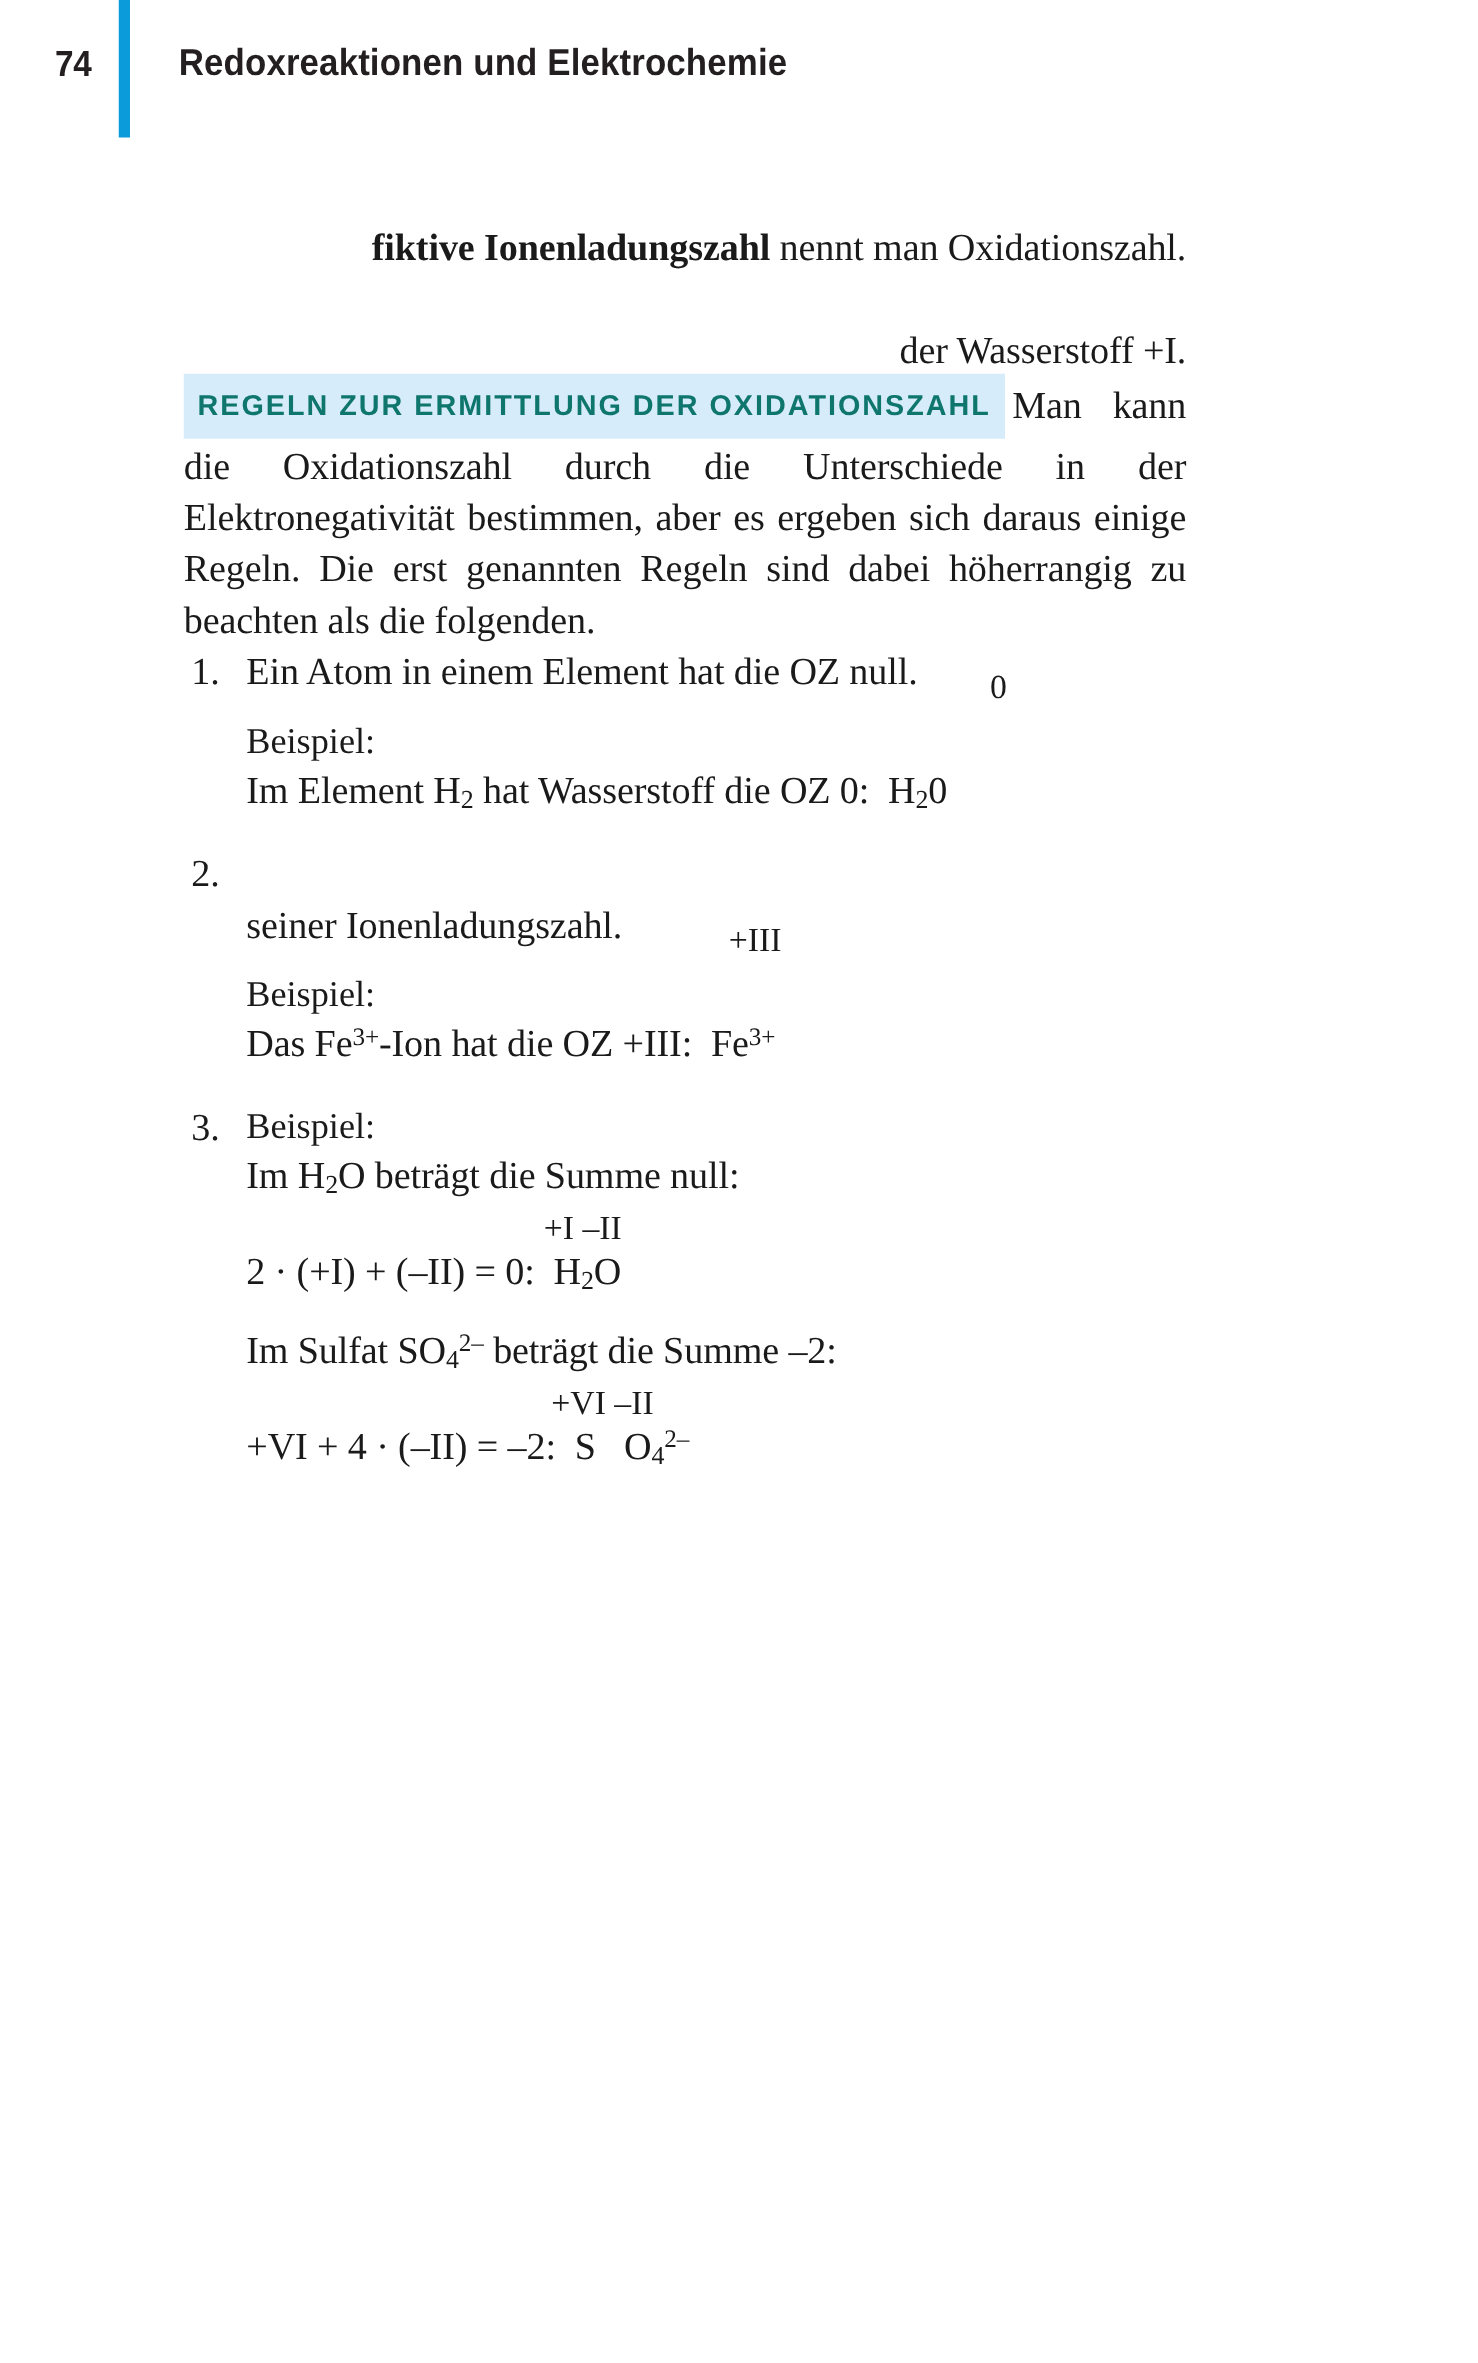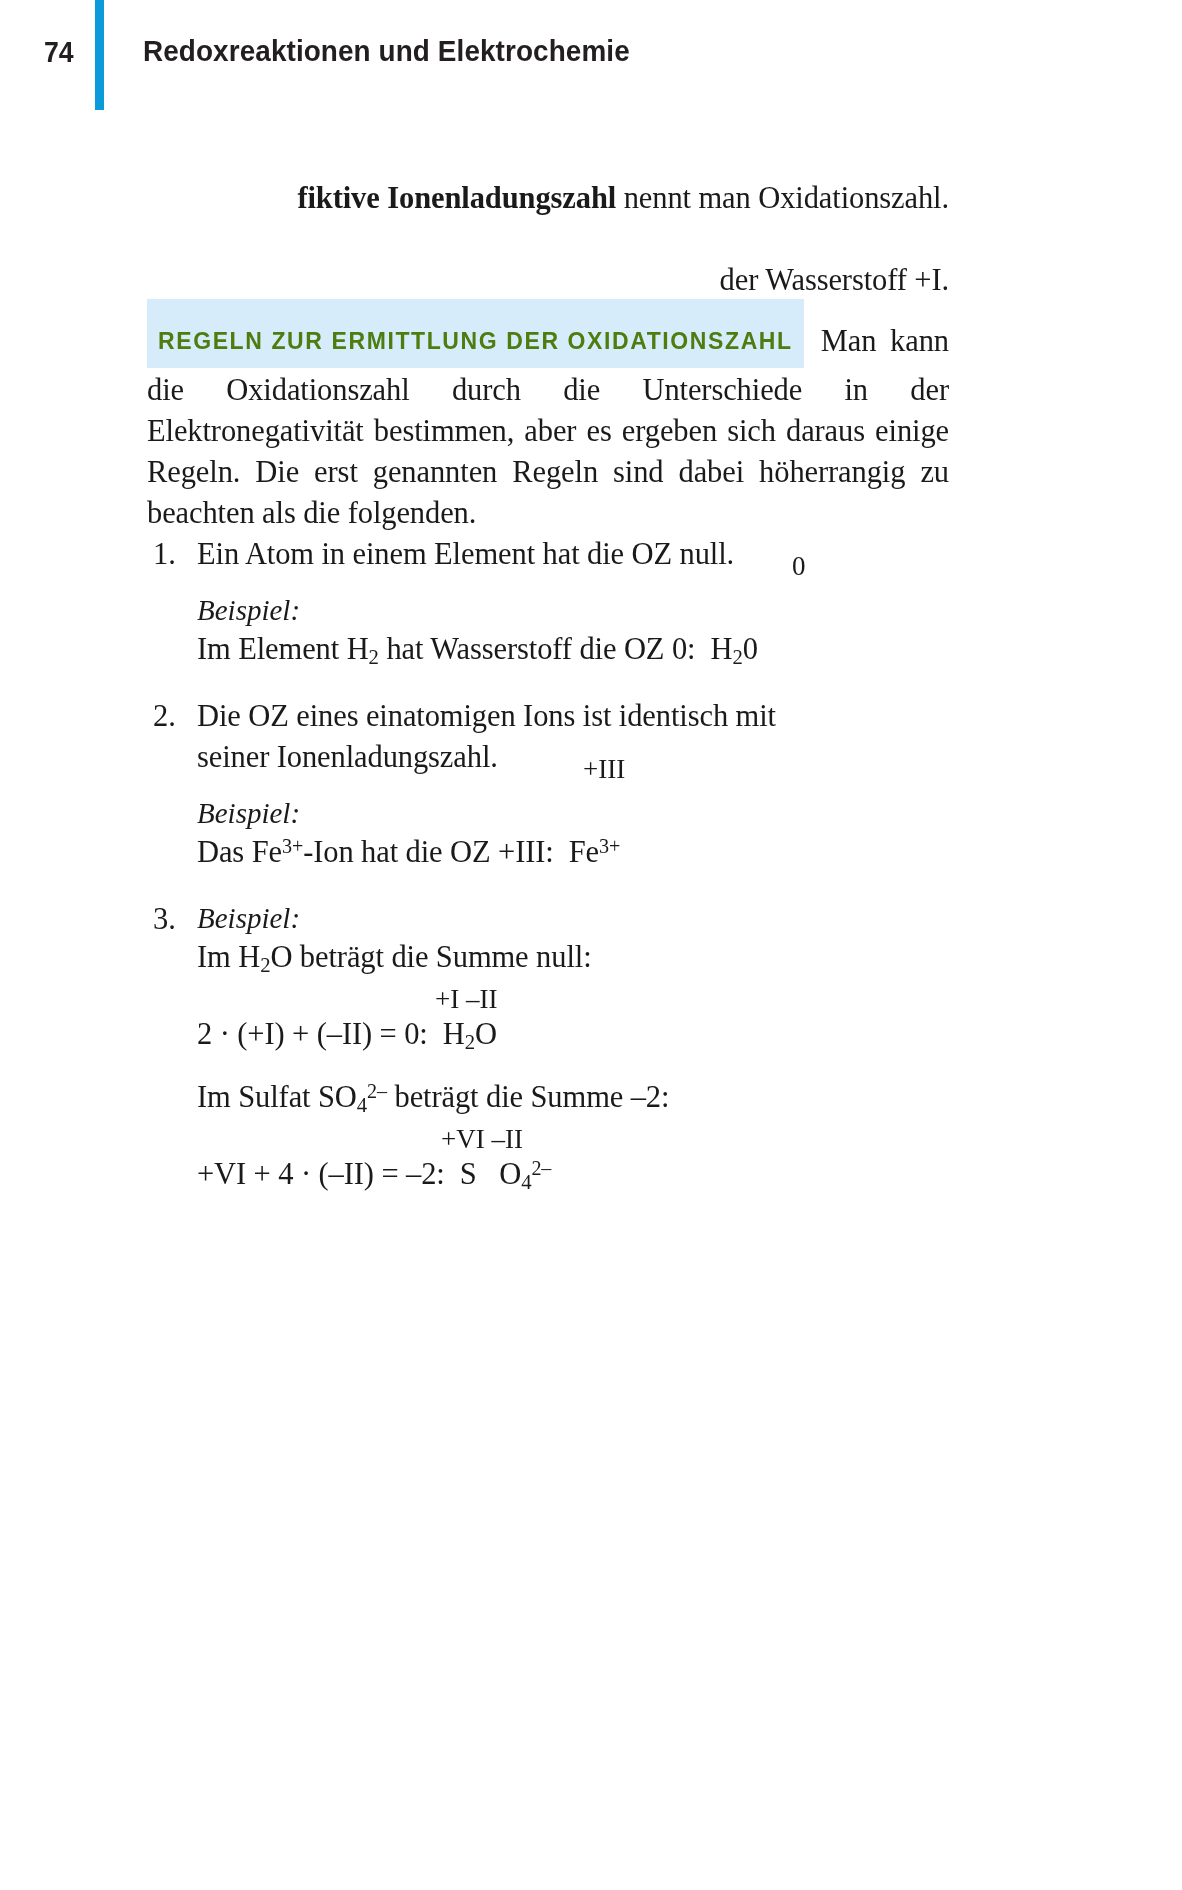--- a/index.html
+++ b/index.html
@@ -86,27 +86,27 @@
 
   .para-regeln {
     text-align: justify;
     text-justify: inter-word;
     margin-bottom: 44px;
   }
 
   .tag {
     display: inline-block;
     background: #d6ecfa;
-    color: #4d7c0f;
+    color: #0f766e;
     font-family: "Liberation Sans Narrow", "Liberation Sans", sans-serif;
     font-weight: 700;
     font-size: 23px;
     letter-spacing: 1.6px;
-    padding: 22px 11px 6px 11px;
-    margin-right: 17px;
+    padding: 5px 11px 6px 11px;
+    margin-right: 6px;
     transform: translateY(-2px);
     white-space: nowrap;
   }
 
   
   ol.rules {
     list-style: none;
     margin: 0;
     padding: 0;
   }
@@ -126,21 +126,20 @@
     display: block;
   }
 
   
   .example {
     margin-top: 16px;
     margin-bottom: 26px;
     position: relative;
   }
   .ex-label {
-    font-style: italic;
     font-size: 29px;
     line-height: 38px;
     display: block;
   }
   .ex-line {
     display: block;
     position: relative;
     white-space: pre;
   }
   .ex-line.sp { margin-top: 22px; }
@@ -194,21 +193,21 @@
       <div class="example">
         <span class="ex-label">Beispiel:</span>
         <span class="ox-over" style="left:595px; top:-40px;">0</span>
         <span class="ex-line"><span>Im Element H</span><sub>2</sub><span> hat Wasserstoff die OZ 0:  H</span><sub>2</sub><span>0</span></span>
       </div>
     </li>
 
     <li>
       <span class="rule-num">2.</span>
       <span class="rule-text">
-        <span>Die OZ eines einatomigen Ions ist identisch mit</span><br>
+        <br>
         <span>seiner Ionenladungszahl.</span>
       </span>
 
       <div class="example">
         <span class="ex-label">Beispiel:</span>
         <span class="ox-over" style="left:386px; top:-40px;">+III</span>
         <span class="ex-line"><span>Das Fe</span><sup>3+</sup><span>-Ion hat die OZ +III:  Fe</span><sup>3+</sup></span>
       </div>
     </li>
 

